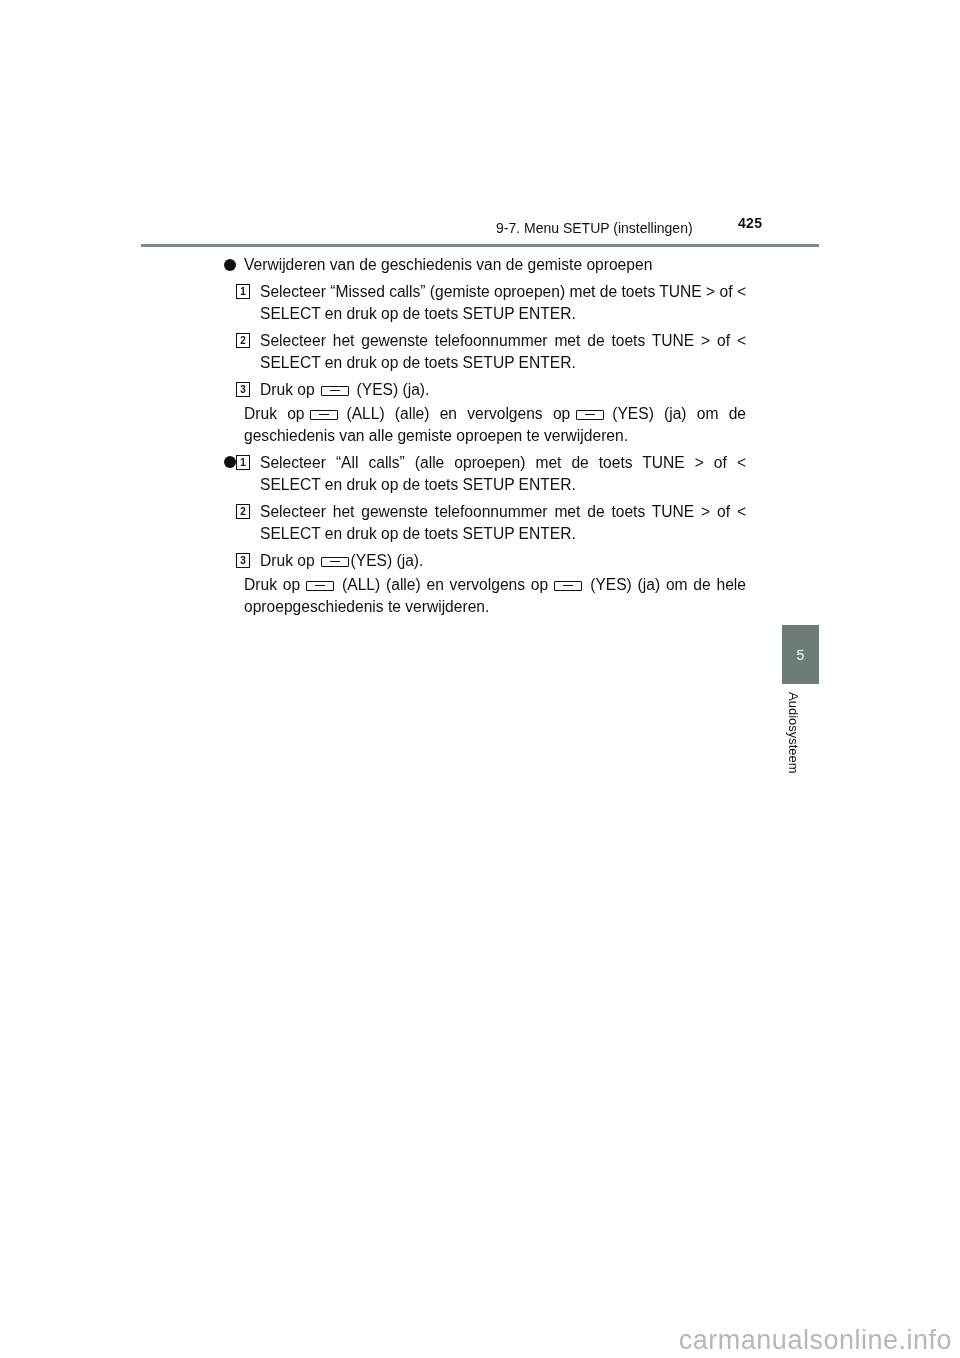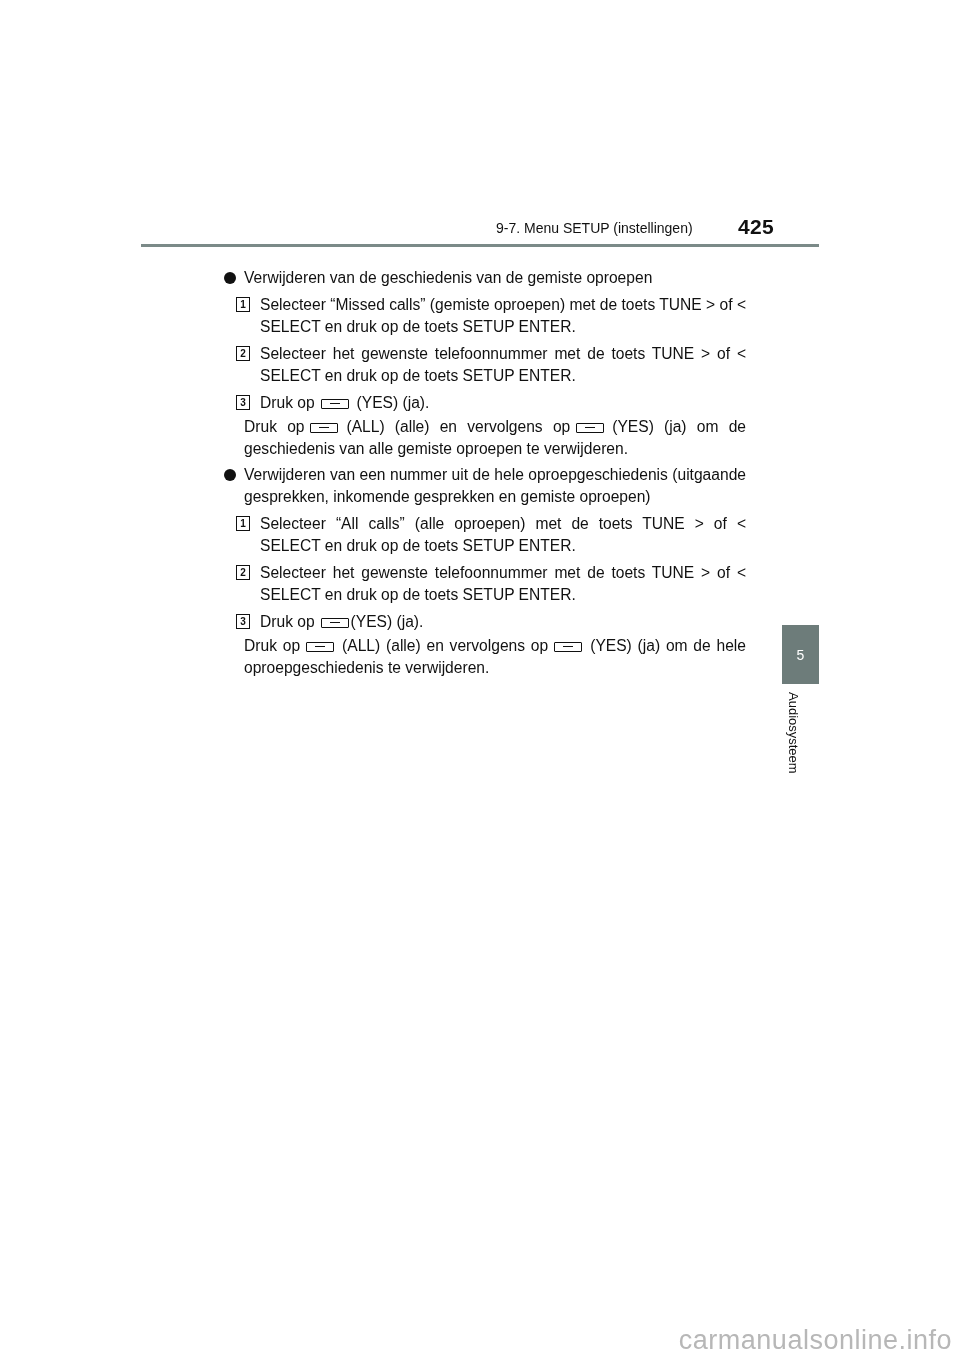--- a/index.html
+++ b/index.html
@@ -6,37 +6,37 @@
     body {
       width: 960px; height: 1358px; position: relative; overflow: hidden;
       font-family: "Liberation Sans", sans-serif; color: #111;
     }
     .header-section {
       position: absolute; left: 496px; top: 220px;
       font-size: 14px; color: #111;
     }
     .page-number {
       position: absolute; left: 738px; top: 215px;
-      font-size: 21px; font-weight: bold; letter-spacing: 0.3px;
+      font-size: 14px; font-weight: bold; letter-spacing: 0.3px;
     }
     .header-rule {
       position: absolute; left: 141px; top: 244px; width: 678px; height: 3px;
       background: #7b8a88;
     }
     .side-tab {
       position: absolute; left: 782px; top: 625px; width: 37px; height: 59px;
       background: #6d7c7a; color: #fff; font-size: 14px;
       display: flex; align-items: center; justify-content: center;
     }
     .side-label {
       position: absolute; left: 786px; top: 692px;
       writing-mode: vertical-rl; font-size: 13px; color: #111;
     }
     .content {
-      position: absolute; left: 224px; top: 267px; width: 522px;
+      position: absolute; left: 224px; top: 254px; width: 522px;
       font-size: 15.6px; line-height: 22px;
     }
     .bullet {
       position: relative; padding-left: 20px; text-align: justify;
     }
     .bullet .dot {
       position: absolute; left: 0; top: 5px; width: 12px; height: 12px;
       border-radius: 50%; background: #111;
     }
     .step {
@@ -95,21 +95,20 @@
   <div class="step">
     <span class="num">3</span>
     <span>Druk op</span><span class="btn-icon"></span><span>(YES) (ja).</span>
   </div>
   <div class="note">
     <span>Druk op</span><span class="btn-icon"></span><span>(ALL) (alle) en vervolgens op</span><span class="btn-icon"></span><span>(YES) (ja) om de geschiedenis van alle gemiste oproepen te verwijderen.</span>
   </div>
 
   <div class="bullet" style="margin-top:4px">
     <span class="dot"></span>
-    <span>Verwijderen van een nummer uit de hele oproepgeschiedenis (uitgaande gesprekken, inkomende gesprekken en gemiste oproepen)</span>
   </div>
   <div class="step">
     <span class="num">1</span>
     <span>Selecteer “All calls” (alle oproepen) met de toets TUNE &gt; of &lt; SELECT en druk op de toets SETUP ENTER.</span>
   </div>
   <div class="step">
     <span class="num">2</span>
     <span>Selecteer het gewenste telefoonnummer met de toets TUNE &gt; of &lt; SELECT en druk op de toets SETUP ENTER.</span>
   </div>
   <div class="step">

